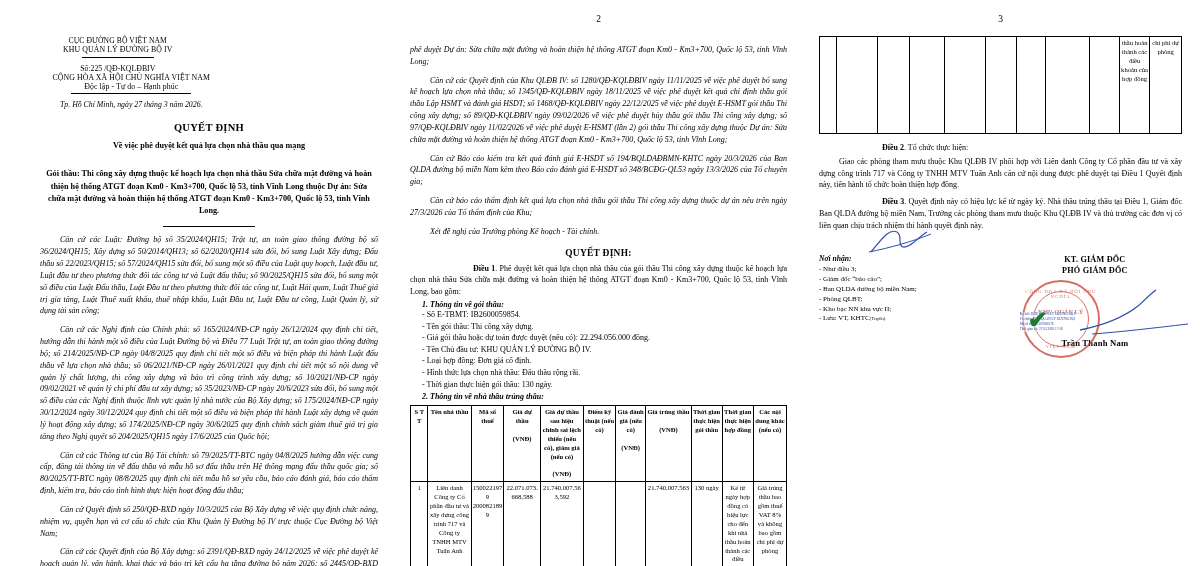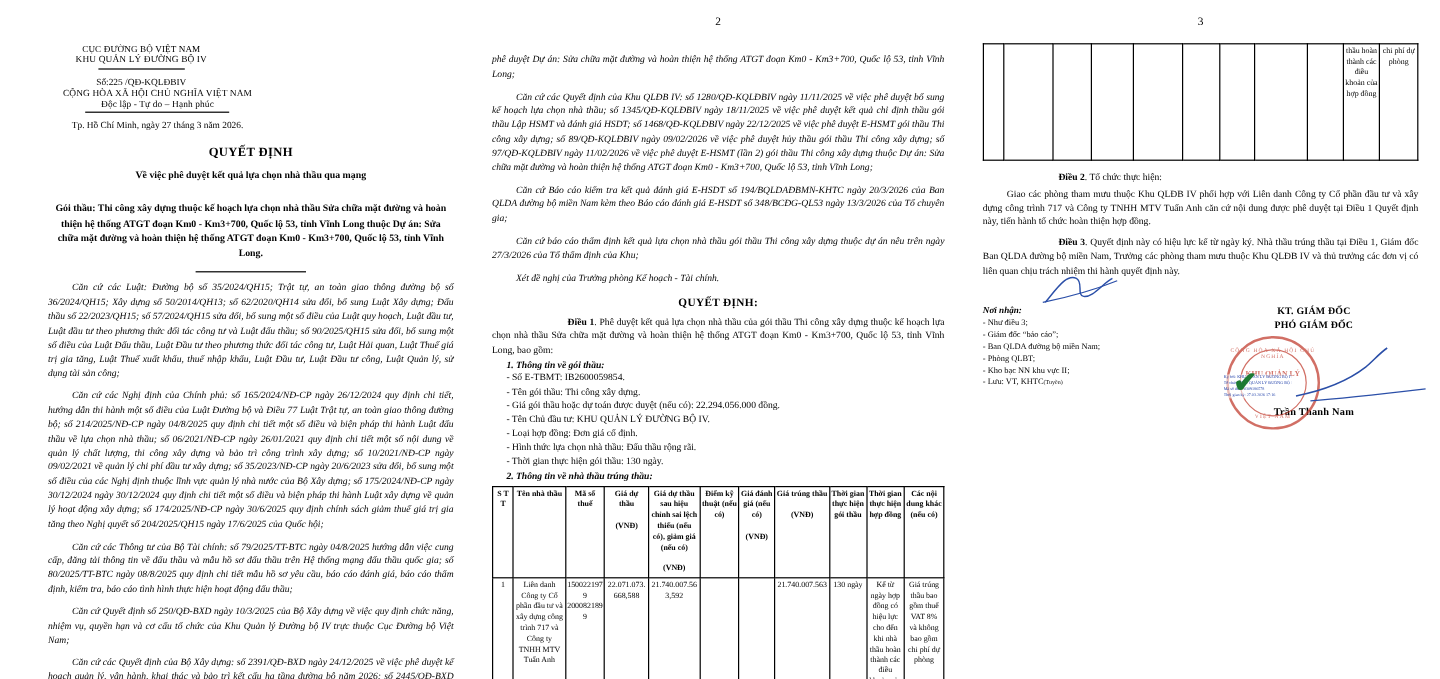--- a/index.html
+++ b/index.html
@@ -51,21 +51,21 @@
   .l2 { font-size: 7.8px; font-weight: normal; letter-spacing: .1px; }
   .rule-short {
     width: 72px; height: 1px; background: #000;
     margin: 3px auto 0 auto;
   }
   .rule-mid {
     width: 120px; height: 1px; background: #000;
     margin: 2px auto 0 auto;
   }
   .sohieu { font-size: 7.8px; margin-top: 6px; text-align: center; }
-  .place { font-size: 7.8px; margin-top: 6px; text-align: center; }
+  .place { font-size: 7.8px; font-style: italic; margin-top: 6px; text-align: center; }
 
   .title {
     text-align: center;
     font-weight: bold;
     font-size: 10.5px;
     margin-top: 13px;
     letter-spacing: .3px;
   }
   .subtitle {
     text-align: center;

